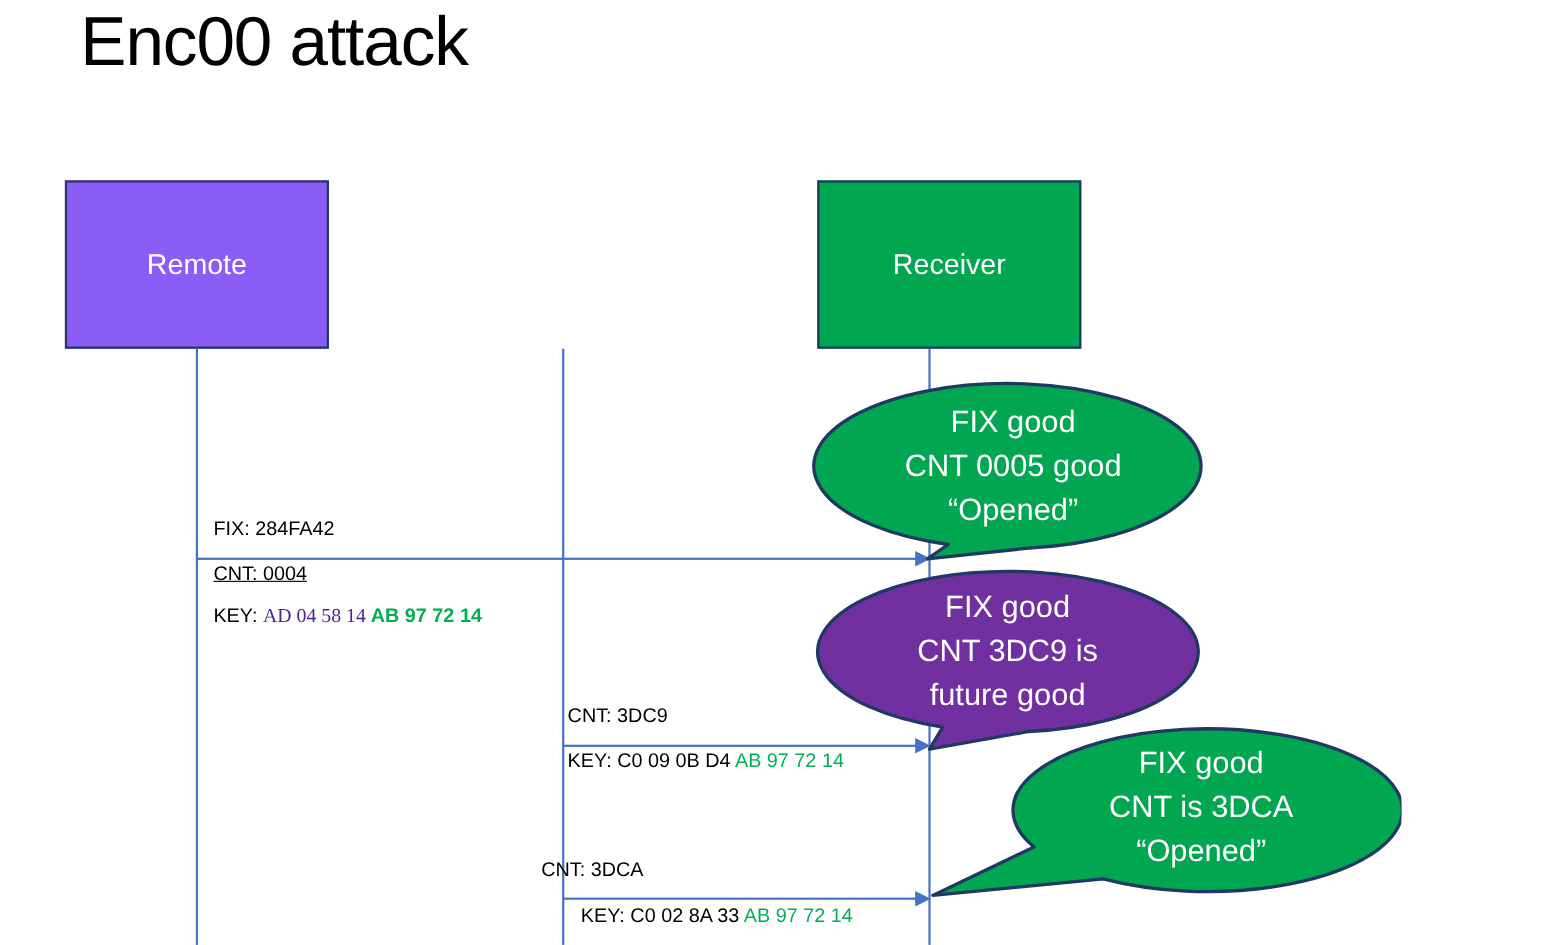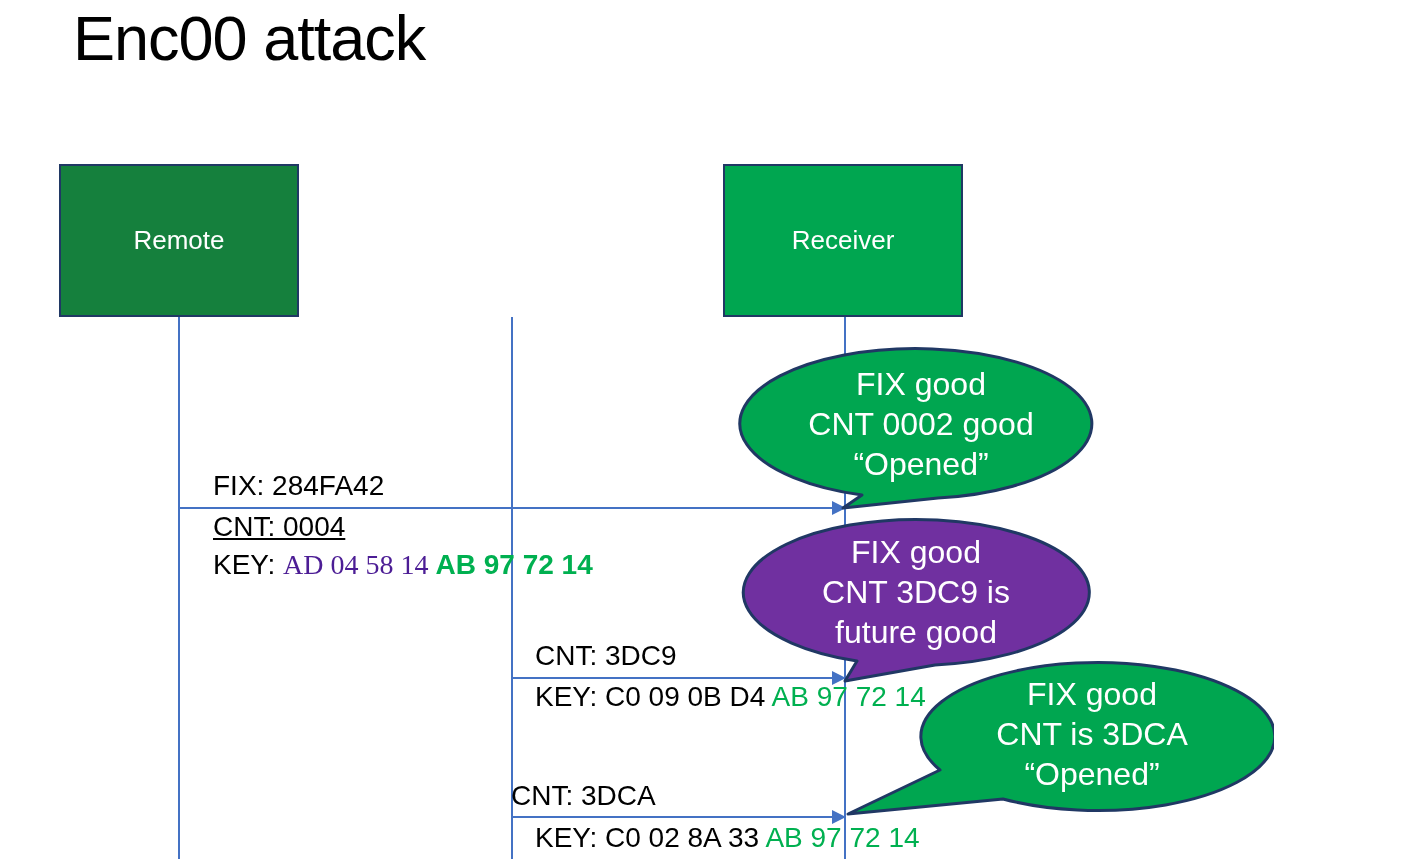--- a/index.html
+++ b/index.html
@@ -9,57 +9,57 @@
   }
   .title{
     position:absolute;left:73px;top:2px;font-size:63px;font-weight:300;
     color:#000;letter-spacing:-1px;white-space:nowrap;
   }
   .actor{
     position:absolute;top:164px;width:240px;height:153px;box-sizing:border-box;
     border:2px solid #203864;display:flex;align-items:center;justify-content:center;
     color:#fff;font-size:26px;
   }
-  .actor.remote{left:59px;background:#15803d;}
+  .actor.remote{left:59px;background:#8b5cf6;}
   .actor.flipper{left:392px;background:#ED7D31;}
-  .actor.receiver{left:723px;background:#00A650;}
+  .actor.receiver{left:743px;background:#00A650;}
   .lifeline{position:absolute;top:317px;width:2px;height:542px;background:#4472C4;}
   .ll-remote{left:178px;}
   .ll-flipper{left:511px;}
   .ll-receiver{left:844px;}
   .msg-line{position:absolute;height:2px;background:#4472C4;}
   .line1{left:179px;top:507px;width:654px;}
   .line2{left:512px;top:677px;width:321px;}
   .line3{left:512px;top:816px;width:321px;}
   .msg-head{
     position:absolute;width:0;height:0;
     border-top:7px solid transparent;border-bottom:7px solid transparent;
     border-left:14px solid #4472C4;
   }
   .head1{left:832px;top:501px;}
   .head2{left:832px;top:671px;}
   .head3{left:832px;top:810px;}
-  .msg{position:absolute;font-size:28px;color:#000;white-space:pre;margin-left:19px;}
+  .msg{position:absolute;font-size:18px;color:#000;white-space:pre;}
   .m1-fix{left:194px;top:470px;}
   .m1-cnt{left:194px;top:511px;text-decoration:underline;}
   .m1-key{left:194px;top:549px;}
   .m2-cnt{left:516px;top:640px;}
   .m2-key{left:516px;top:681px;}
   .m3-cnt{left:492px;top:780px;}
-  .m3-key{left:516px;top:822px;}
+  .m3-key{left:528px;top:822px;}
   .red{color:#4c1d95;font-family:Liberation Serif, serif;}
   .grn{color:#00B050;}
   .grn-b{color:#00B050;font-weight:700;}
   .bubble{position:absolute;}
   .b1{left:738px;top:344px;width:366px;height:170px;}
   .b2{left:738px;top:514px;width:356px;height:172px;}
   .b3{left:840px;top:655px;width:434px;height:170px;}
   .bubble svg{position:absolute;left:0;top:0;display:block;}
   .bubble-text{
-    position:absolute;text-align:center;color:#fff;font-size:32px;line-height:40px;
+    position:absolute;text-align:center;color:#fff;font-size:28px;line-height:40px;
     white-space:nowrap;
   }
   .bt1{left:8px;top:20px;width:350px;}
   .bt2{left:0px;top:18px;width:356px;}
   .bt3{left:74px;top:19px;width:356px;}
 </style>
 </head>
 <body>
 
 <div class="stage">
@@ -93,21 +93,21 @@
 
   <div class="msg m3-cnt">CNT: 3DCA</div>
   <div class="msg m3-key"><span>KEY: </span><span>C0 02 8A 33 </span><span class="grn">AB 97 72 14</span></div>
 
   <div class="bubble b1">
     <svg width="366" height="170" viewBox="0 0 366 170">
       <path d="M 124,151 A 176,75 0 1 1 200,154 L 105,164 Z" stroke="#203864" stroke-width="3" stroke-linejoin="round" fill="#00A650"></path>
     </svg>
     <div class="bubble-text bt1">
       <div>FIX good</div>
-      <div>CNT 0002 good</div>
+      <div>CNT 0005 good</div>
       <div>“Opened”</div>
     </div>
   </div>
 
   <div class="bubble b2">
     <svg width="356" height="172" viewBox="0 0 356 172">
       <path d="M 119,147 A 173,73 0 1 1 197,151 L 107,167 Z" stroke="#203864" stroke-width="3" stroke-linejoin="round" fill="#7030A0"></path>
     </svg>
     <div class="bubble-text bt2">
       <div>FIX good</div>

